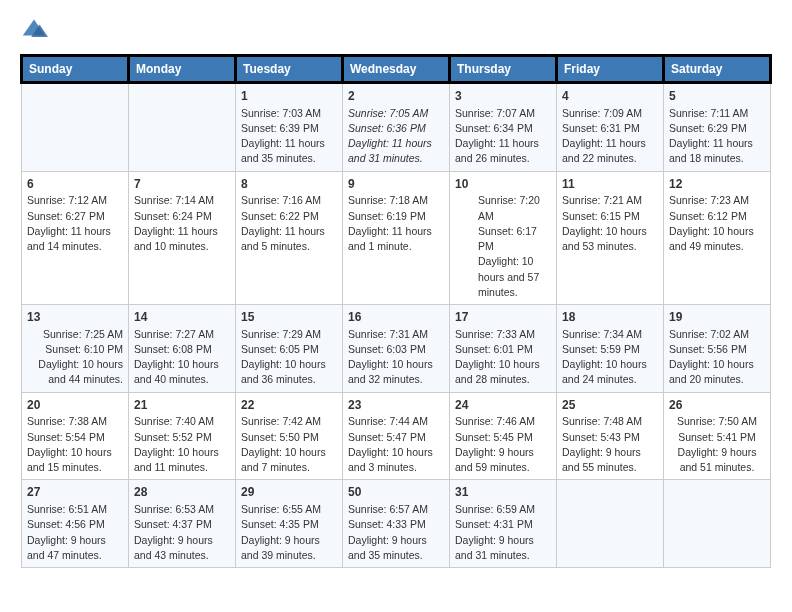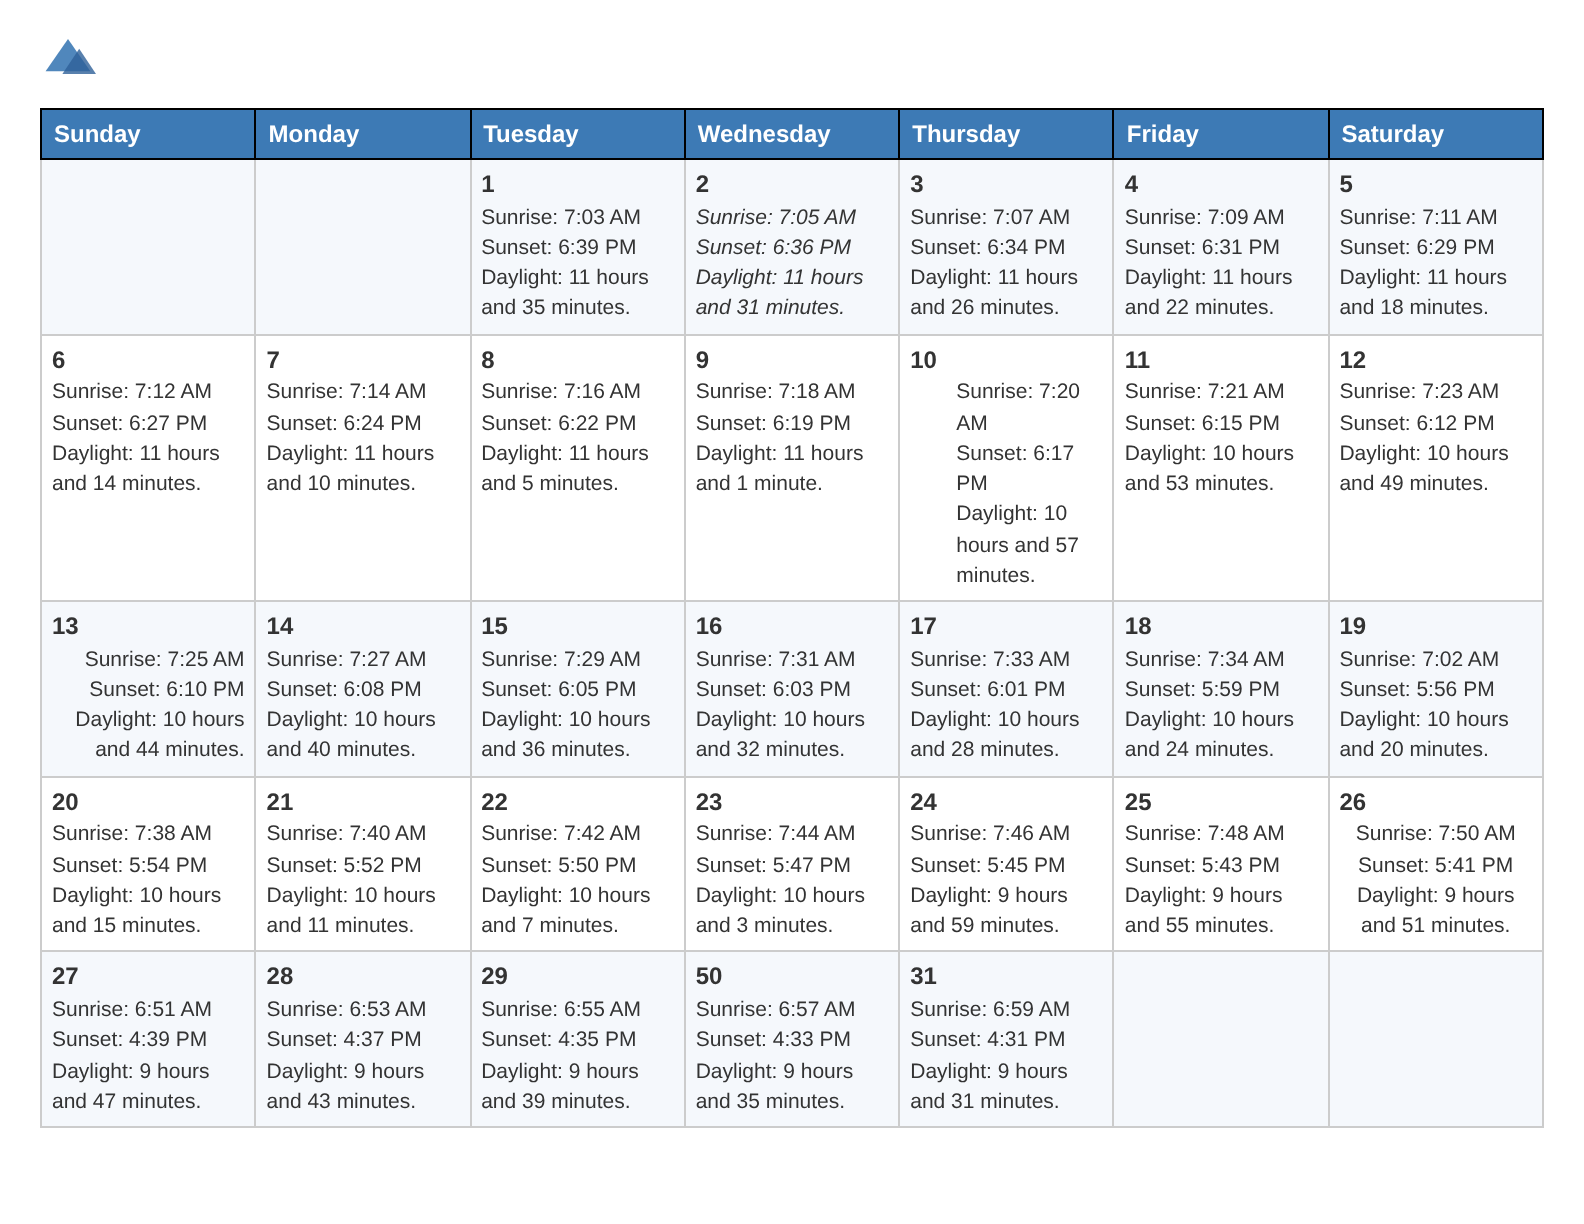--- a/index.html
+++ b/index.html
@@ -48,21 +48,21 @@
       border-collapse: collapse;
       font-size: 11px;
     }
     .calendar thead tr th {
       background: #3d7ab5;
       color: #fff;
       font-weight: bold;
       font-size: 12px;
       padding: 5px 6px;
       text-align: left;
-      border: 1px solid #000000;
+      border: 3px solid #000000;
     }
     .calendar tbody tr td {
       border: 1px solid #ccc;
       vertical-align: top;
       padding: 4px 5px;
       width: calc(100% / 7);
       min-height: 70px;
       background: #fff;
       color: #333;
       line-height: 1.4;
@@ -290,21 +290,21 @@
             <span class="day-number">26</span>
             <div class="day-info" style="white-space: pre-line; text-align: center;">Sunrise: 7:50 AM
 Sunset: 5:41 PM
 Daylight: 9 hours and 51 minutes.</div>
           </td>
         </tr>
         <tr>
           <td>
             <span class="day-number">27</span>
             <div class="day-info" style="white-space: pre-line;">Sunrise: 6:51 AM
-Sunset: 4:39 PM
+Sunset: 4:56 PM
 Daylight: 9 hours and 47 minutes.</div>
           </td>
           <td>
             <span class="day-number">28</span>
             <div class="day-info" style="white-space: pre-line;">Sunrise: 6:53 AM
 Sunset: 4:37 PM
 Daylight: 9 hours and 43 minutes.</div>
           </td>
           <td>
             <span class="day-number">29</span>

